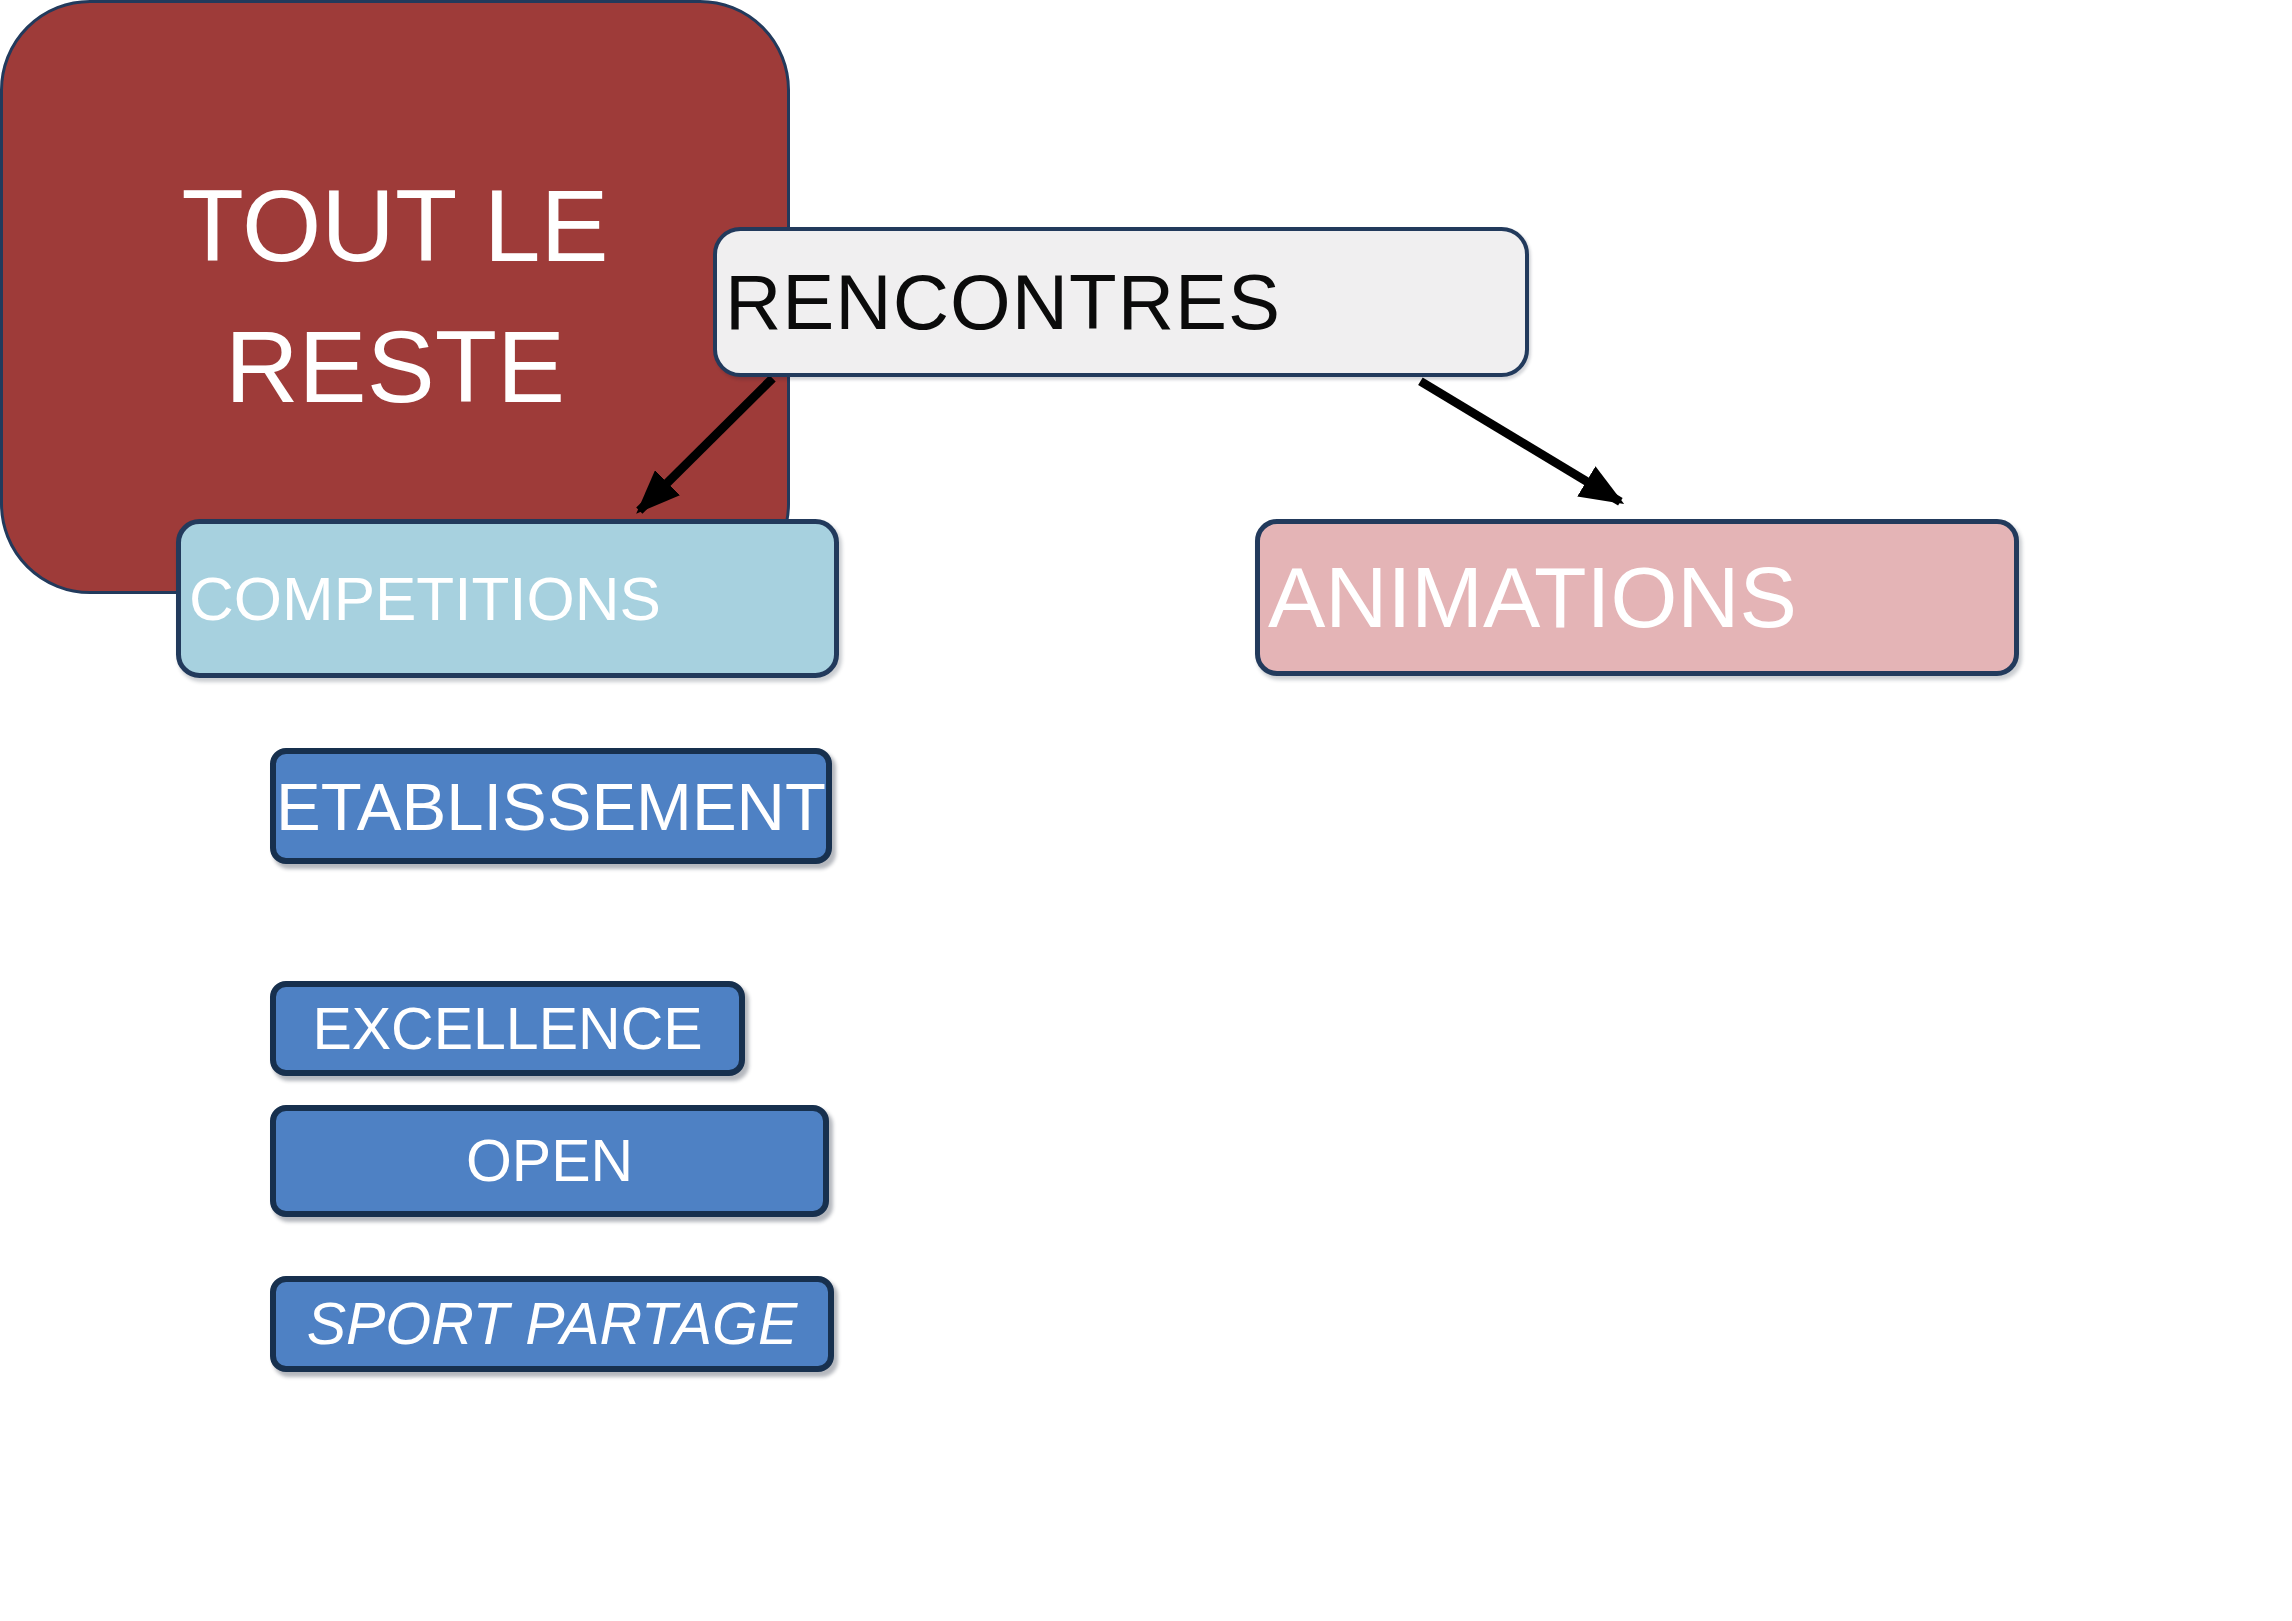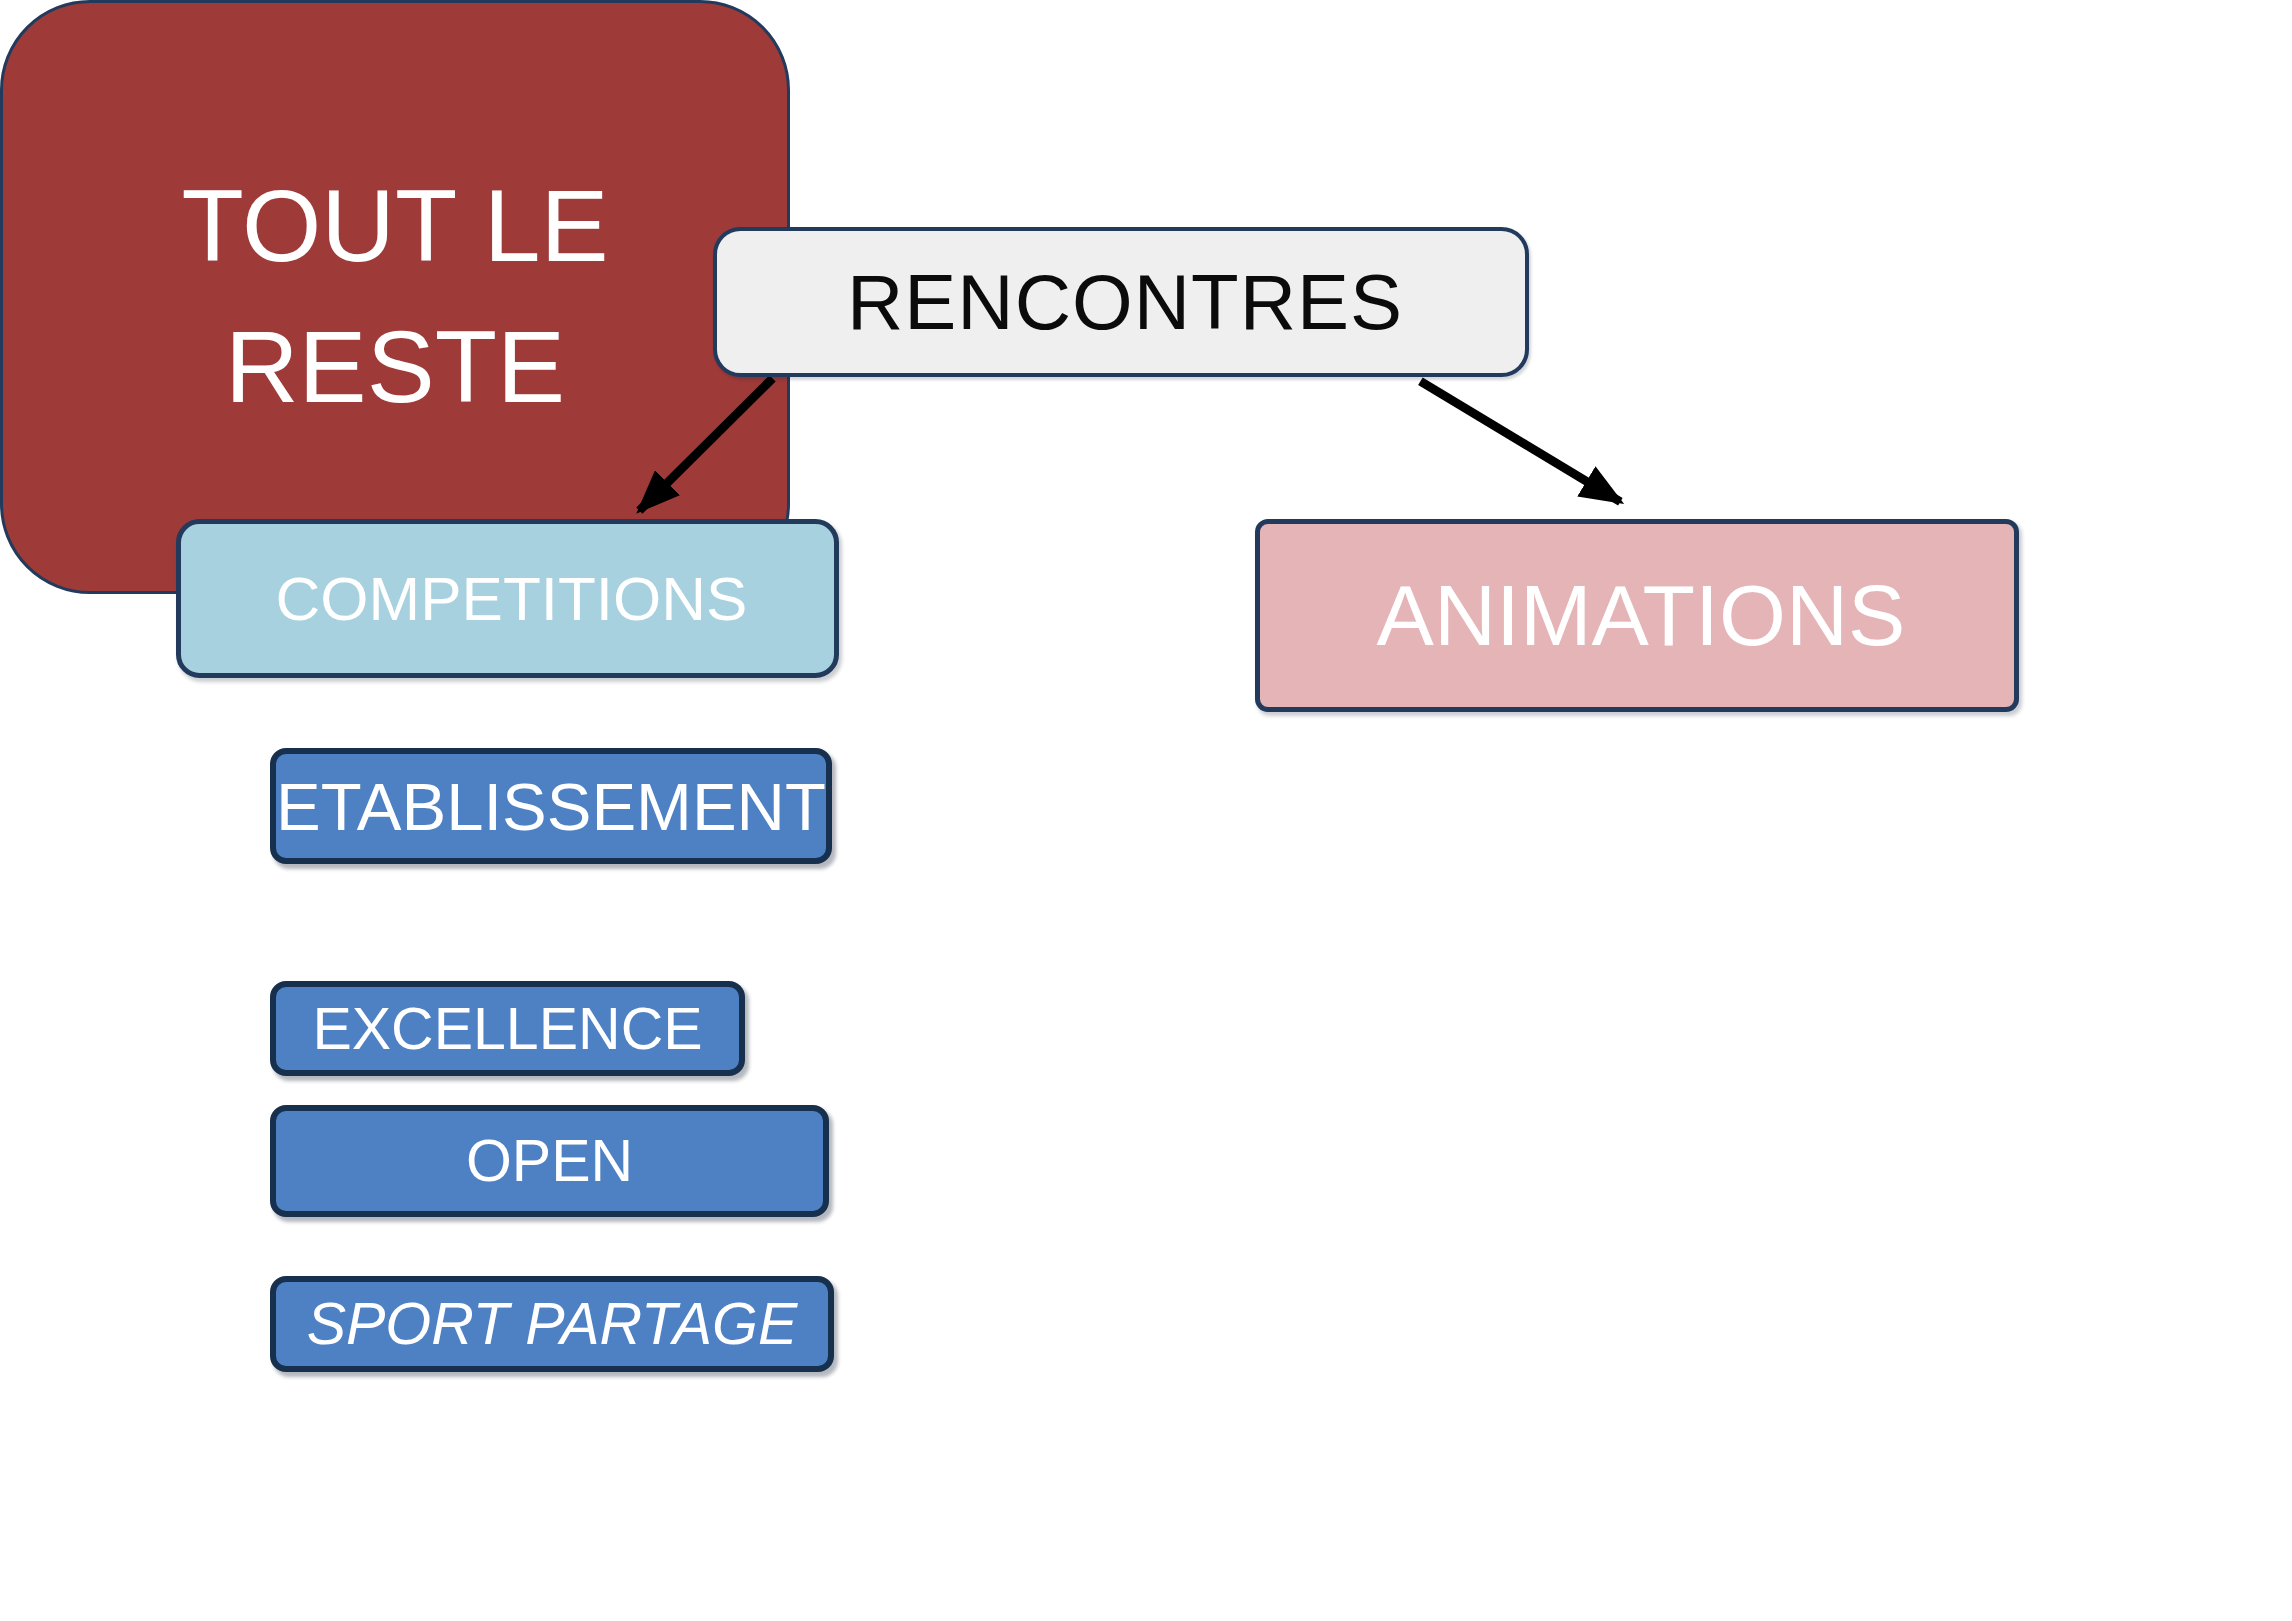--- a/index.html
+++ b/index.html
@@ -12,21 +12,21 @@
     width: 2293px;
     height: 1621px;
     background: var(--page-bg, #ffffff);
     font-family: "Liberation Sans", sans-serif;
     overflow: hidden;
   }
   .node {
     position: absolute;
     display: flex;
     align-items: center;
-    justify-content: center;
+    justify-content: flex-start;
     text-align: center;
     box-sizing: border-box;
     white-space: nowrap;
     padding-left: 8px;
   }
   
   .node-root {
     left: 713px; top: 227px;
     width: 816px; height: 150px;
     background: var(--root-fill, #F0EFF0);
@@ -43,24 +43,24 @@
     width: 663px; height: 159px;
     background: var(--competitions-fill, #A7D1DF);
     border: 5.9px solid var(--node-border, #223A5C);
     border-radius: 23.5px;
     box-shadow: 2.9px 3.9px 3.9px rgba(20,30,50,0.22);
     color: var(--light-text, #FFFFFF);
     font-size: 62px;
   }
   .node-animations {
     left: 1255px; top: 519px;
-    width: 764px; height: 193px;
+    width: 764px; height: 157px;
     background: var(--animations-fill, #E4B4B6);
     border: 5.9px solid var(--node-border, #223A5C);
-    border-radius: 13px;
+    border-radius: 22px;
     box-shadow: 2.9px 3.9px 3.9px rgba(20,30,50,0.22);
     color: var(--light-text, #FFFFFF);
     font-size: 86px;
   }
   
   .subnode {
     position: absolute;
     left: 270px;
     width: 562px;
     display: flex;

